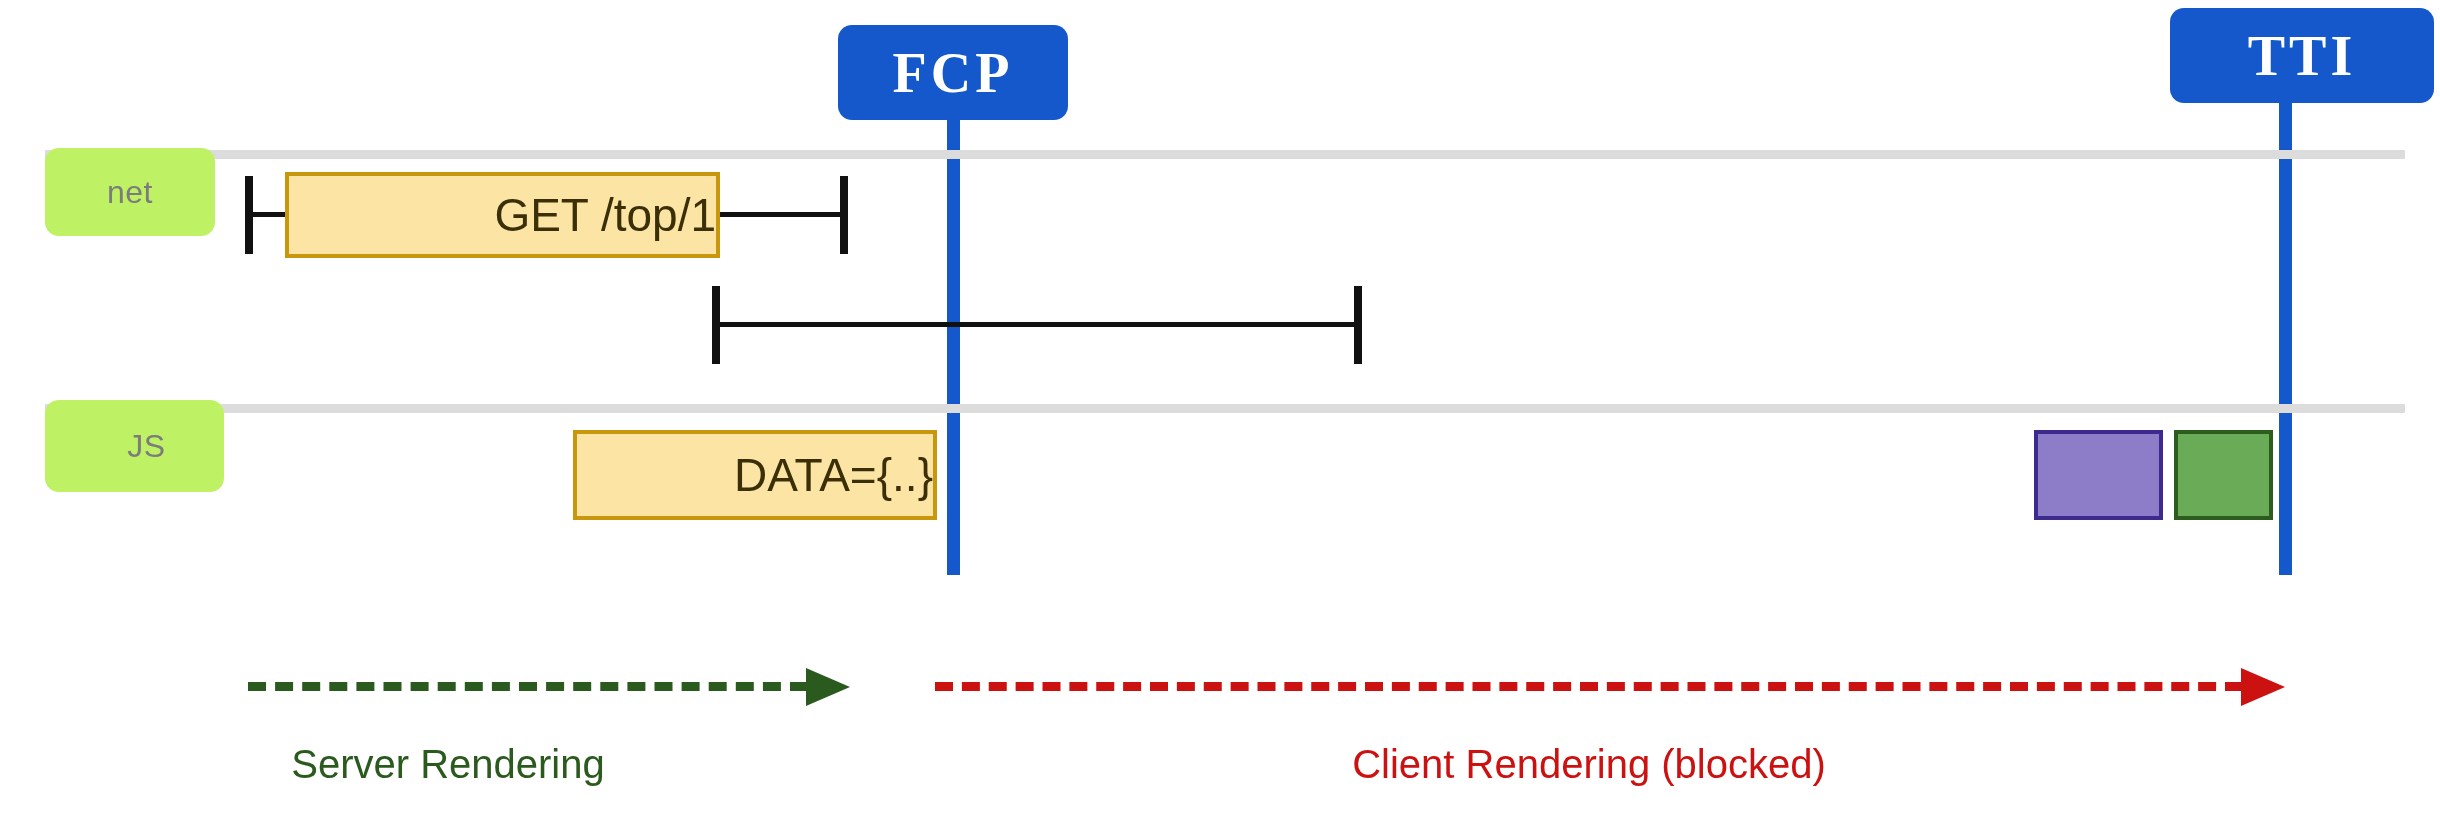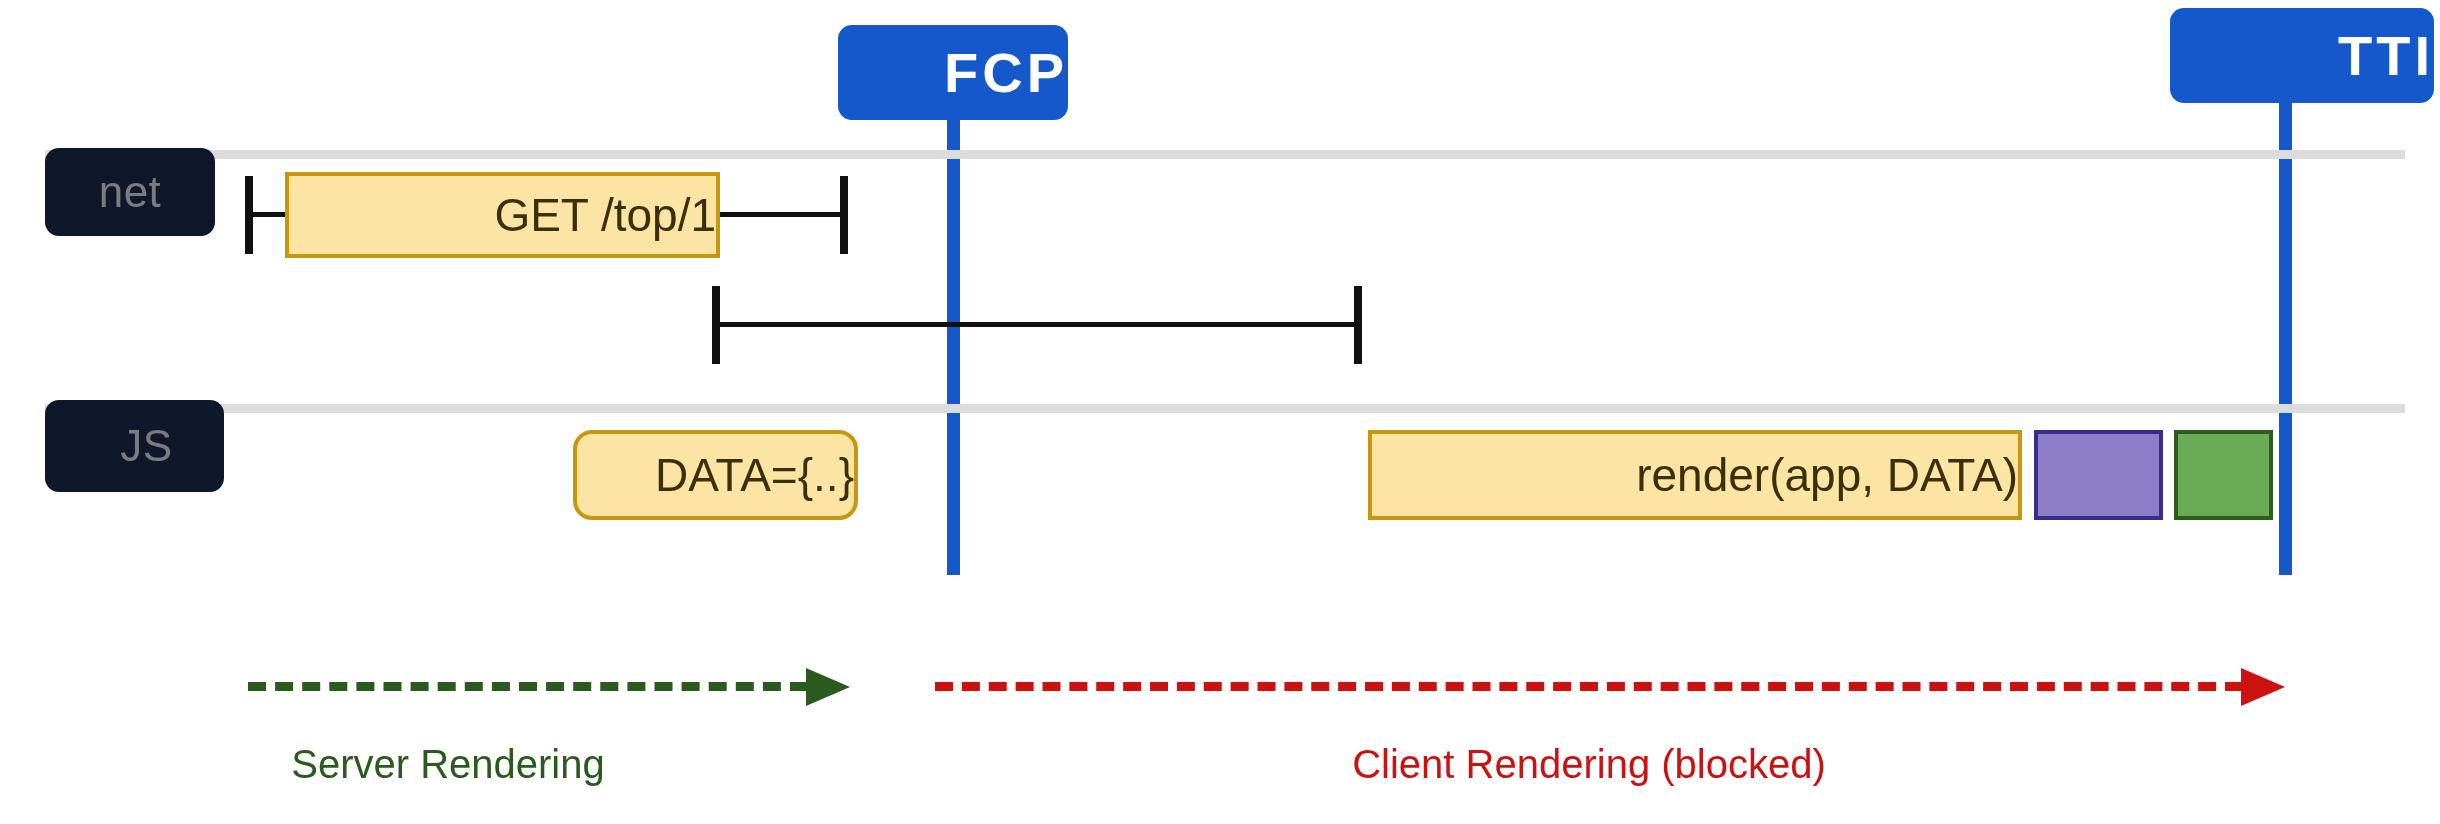--- a/index.html
+++ b/index.html
@@ -21,24 +21,24 @@
 
   
   .track-line {
     position: absolute;
     height: 9px;
     background: #dcdcdc;
     border-radius: 1px;
   }
   .lane-label {
     position: absolute;
-    background: #0f172a;
+    background: #bef264;
     border-radius: 14px;
     color: #7c7c7c;
-    font-size: 44px;
+    font-size: 32px;
     font-family: "Liberation Sans", sans-serif;
     display: flex;
     align-items: center;
     justify-content: center;
     letter-spacing: 0.5px;
   }
 
   
   .bar {
     position: absolute;
@@ -85,24 +85,24 @@
   }
 
   
   .marker-badge {
     position: absolute;
     background: #1458cc;
     border-radius: 14px;
     color: #ffffff;
     font-size: 56px;
     font-weight: bold;
-    font-family: Liberation Sans, sans-serif;
+    font-family: Liberation Serif, serif;
     display: flex;
     align-items: center;
-    justify-content: flex-end;
+    justify-content: center;
     letter-spacing: 4px;
   }
   .marker-line {
     position: absolute;
     width: 13px;
     background: #1458cc;
   }
 
   
   .legend-arrow-shaft {
@@ -148,27 +148,24 @@
 
   <div class="whisker-line" style="left:712px; top:322px; width:650px;"></div>
   <div class="whisker-cap" style="left:712px; top:286px; height:78px;"></div>
   <div class="whisker-cap" style="left:1354px; top:286px; height:78px;"></div>
 
   <div class="track-line" style="left:45px; top:404px; width:2360px;"></div>
   <div class="lane-label" style="left:45px; top:400px; width:155px; height:92px;padding-left:24px;">
     <span>JS</span>
   </div>
 
-  <div class="bar yellow" style="left:573px; top:430px; width:285px; height:90px;border-radius:19px;">
+  <div class="bar yellow" style="left:573px; top:430px; width:364px; height:90px;">
     <span>DATA={..}</span>
   </div>
 
-  <div class="bar yellow" style="left:1368px; top:430px; width:654px; height:90px;">
-    <span>render(app, DATA)</span>
-  </div>
 
   <div class="bar purple" style="left:2034px; top:430px; width:129px; height:90px;">
     <span></span>
   </div>
 
   <div class="bar green" style="left:2174px; top:430px; width:99px; height:90px;">
     <span></span>
   </div>
 
   <div class="marker-badge" style="left:838px; top:25px; width:230px; height:95px;">

